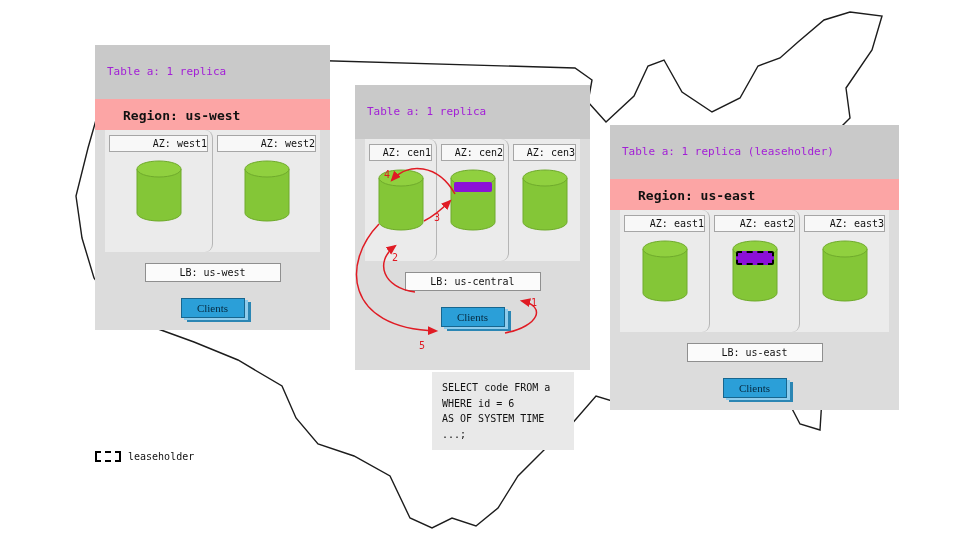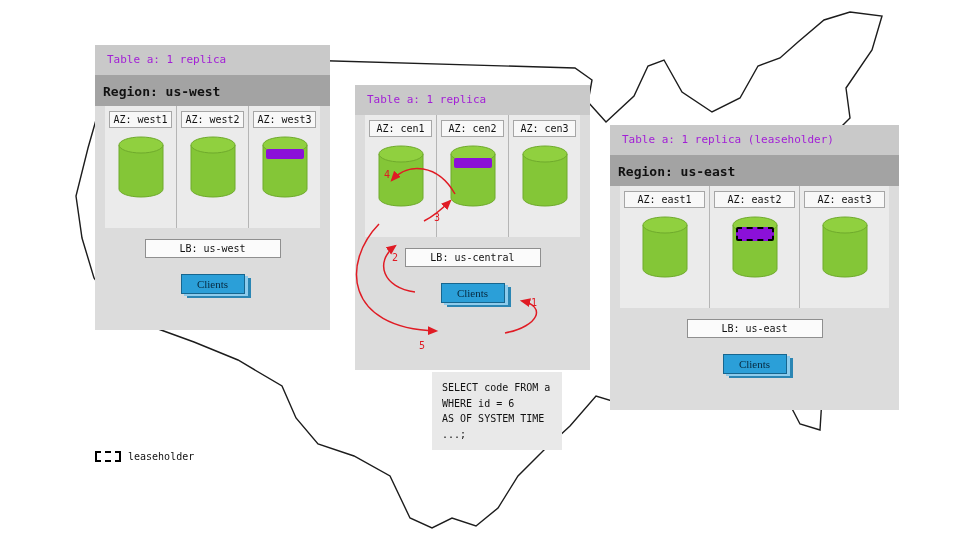--- a/index.html
+++ b/index.html
@@ -2,32 +2,32 @@
 <html><head>
 <meta charset="utf-8">
 <style>
   html,body{margin:0;padding:0;}
   body{
     width:960px;height:540px;position:relative;overflow:hidden;background:#fff;
     font-family:"DejaVu Sans Mono","Liberation Mono",monospace;color:#111;
   }
   #map-layer{position:absolute;left:0;top:0;z-index:0;}
   .panel{position:absolute;z-index:2;background:#dcdcdc;}
-  .panel-header{height:30px;line-height:30px;background:#c9c9c9;color:#a21fd6;font-size:11px;padding:0 12px;white-space:nowrap;overflow:hidden;}
-  .region-label{font-size:13px;font-weight:bold;color:#111;padding:9px 8px 7px;background:#a3a3a3;}
+  .panel-header{height:30px;line-height:30px;background:#c9c9c9;color:#a21fd6;font-size:11px;padding:12px 12px;white-space:nowrap;overflow:hidden;}
+  .region-label{font-size:13px;font-weight:bold;color:#111;padding:9px 28px 7px;background:#fca5a5;}
   .az-box{margin:0 10px;background:#ebebeb;height:122px;display:flex;}
-  .az{flex:1;border-right:1px solid #b5b5b5;text-align:center;}
+  .az{flex:1;border-right:1px solid #b5b5b5;text-align:right;border-radius:8px;}
   .az:last-child{border-right:none;}
   .az-label{margin:5px 4px 0;background:#f8f8f8;border:1px solid #a6a6a6;font-size:10px;padding:2px 0;white-space:nowrap;}
   .cyl-wrap{position:relative;width:48px;height:64px;margin:7px auto 0;}
   .band{position:absolute;left:5px;right:5px;top:14px;height:10px;background:#8b10d8;border-radius:2px;z-index:1;}
   .band.leaseholder{border:2px dashed #000;top:12px;}
   .lb{width:112px;margin:11px auto 0;background:#fbfbfb;border:1px solid #8f8f8f;font-size:10px;text-align:center;padding:3px 11px;}
   .clients{width:62px;margin:16px auto 0;background:#2b9fd8;border:1px solid #17668f;color:#06293f;font-size:11px;text-align:center;padding:3px 0;box-shadow:3px 2px 0 #8fccec,6px 4px 0 #2b86b4;font-family:Liberation Serif, serif;}
-  .sql{position:absolute;left:432px;top:372px;width:130px;z-index:2;background:#e9e9e9;font-size:10px;line-height:1.55;padding:8px 10px;box-sizing:border-box;color:#111;}
+  .sql{position:absolute;left:432px;top:372px;width:142px;z-index:2;background:#e9e9e9;font-size:10px;line-height:1.55;padding:8px 10px;box-sizing:border-box;color:#111;}
   #arrow-layer{position:absolute;left:0;top:0;z-index:3;pointer-events:none;}
   .legend{position:absolute;left:95px;top:451px;z-index:2;display:flex;align-items:center;font-size:10px;color:#111;}
   .legend-swatch{width:26px;height:11px;border:2px dashed #000;background:#fff;margin-right:7px;box-sizing:border-box;}
 </style>
 </head>
 <body>
 
 <svg id="map-layer" width="960" height="540" viewBox="0 0 960 540">
   <path d="M112 54 L300 60 L575 68 L592 80 L588 102 L606 122 L634 96 L648 66 L664 60
            L682 92 L712 112 L740 98 L758 66 L780 58 L798 42 L824 20 L850 12 L882 16
@@ -51,30 +51,20 @@
         </svg>
       </div>
     </div>
     <div class="az">
       <div class="az-label">AZ: west2</div>
       <div class="cyl-wrap">
         <svg width="48" height="64" viewBox="0 0 48 64">
           <path d="M2 10 v44 a22 8 0 0 0 44 0 v-44" fill="#84c637" stroke="#6faa2c" stroke-width="1"></path>
           <ellipse cx="24" cy="10" rx="22" ry="8" fill="#90d03f" stroke="#6faa2c" stroke-width="1"></ellipse>
         </svg>
-      </div>
-    </div>
-    <div class="az">
-      <div class="az-label">AZ: west3</div>
-      <div class="cyl-wrap">
-        <svg width="48" height="64" viewBox="0 0 48 64">
-          <path d="M2 10 v44 a22 8 0 0 0 44 0 v-44" fill="#84c637" stroke="#6faa2c" stroke-width="1"></path>
-          <ellipse cx="24" cy="10" rx="22" ry="8" fill="#90d03f" stroke="#6faa2c" stroke-width="1"></ellipse>
-        </svg>
-        <div class="band"></div>
       </div>
     </div>
   </div>
   <div class="lb">LB: us-west</div>
   <div class="clients">Clients</div>
 </div>
 
 <div class="panel" style="left:355px;top:85px;width:235px;height:285px;">
   <div class="panel-header">Table a: 1 replica</div>
   <div class="az-box">

